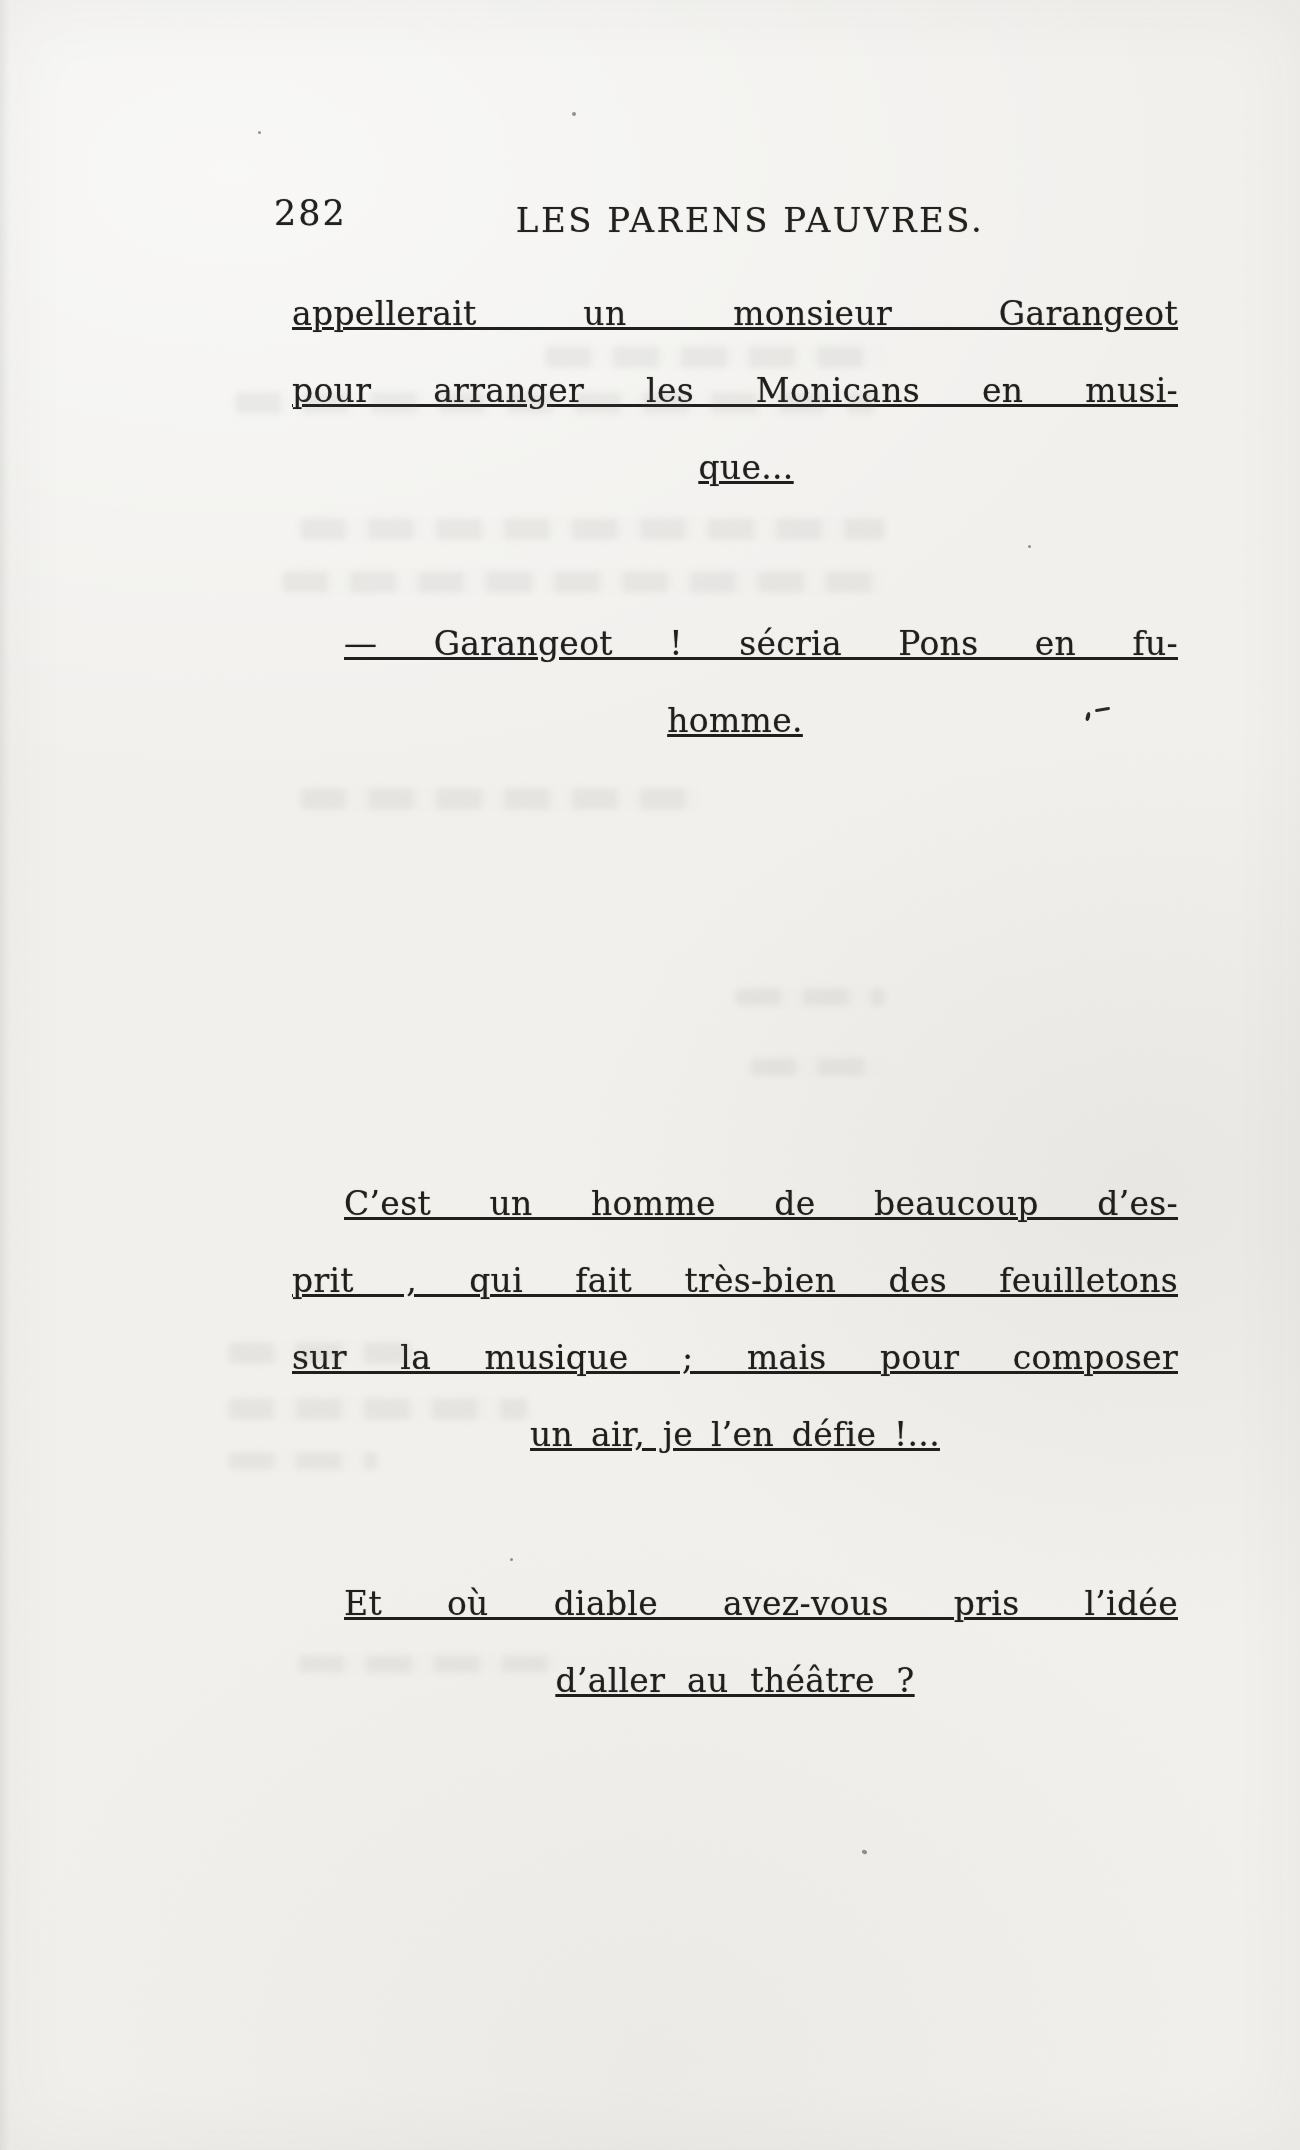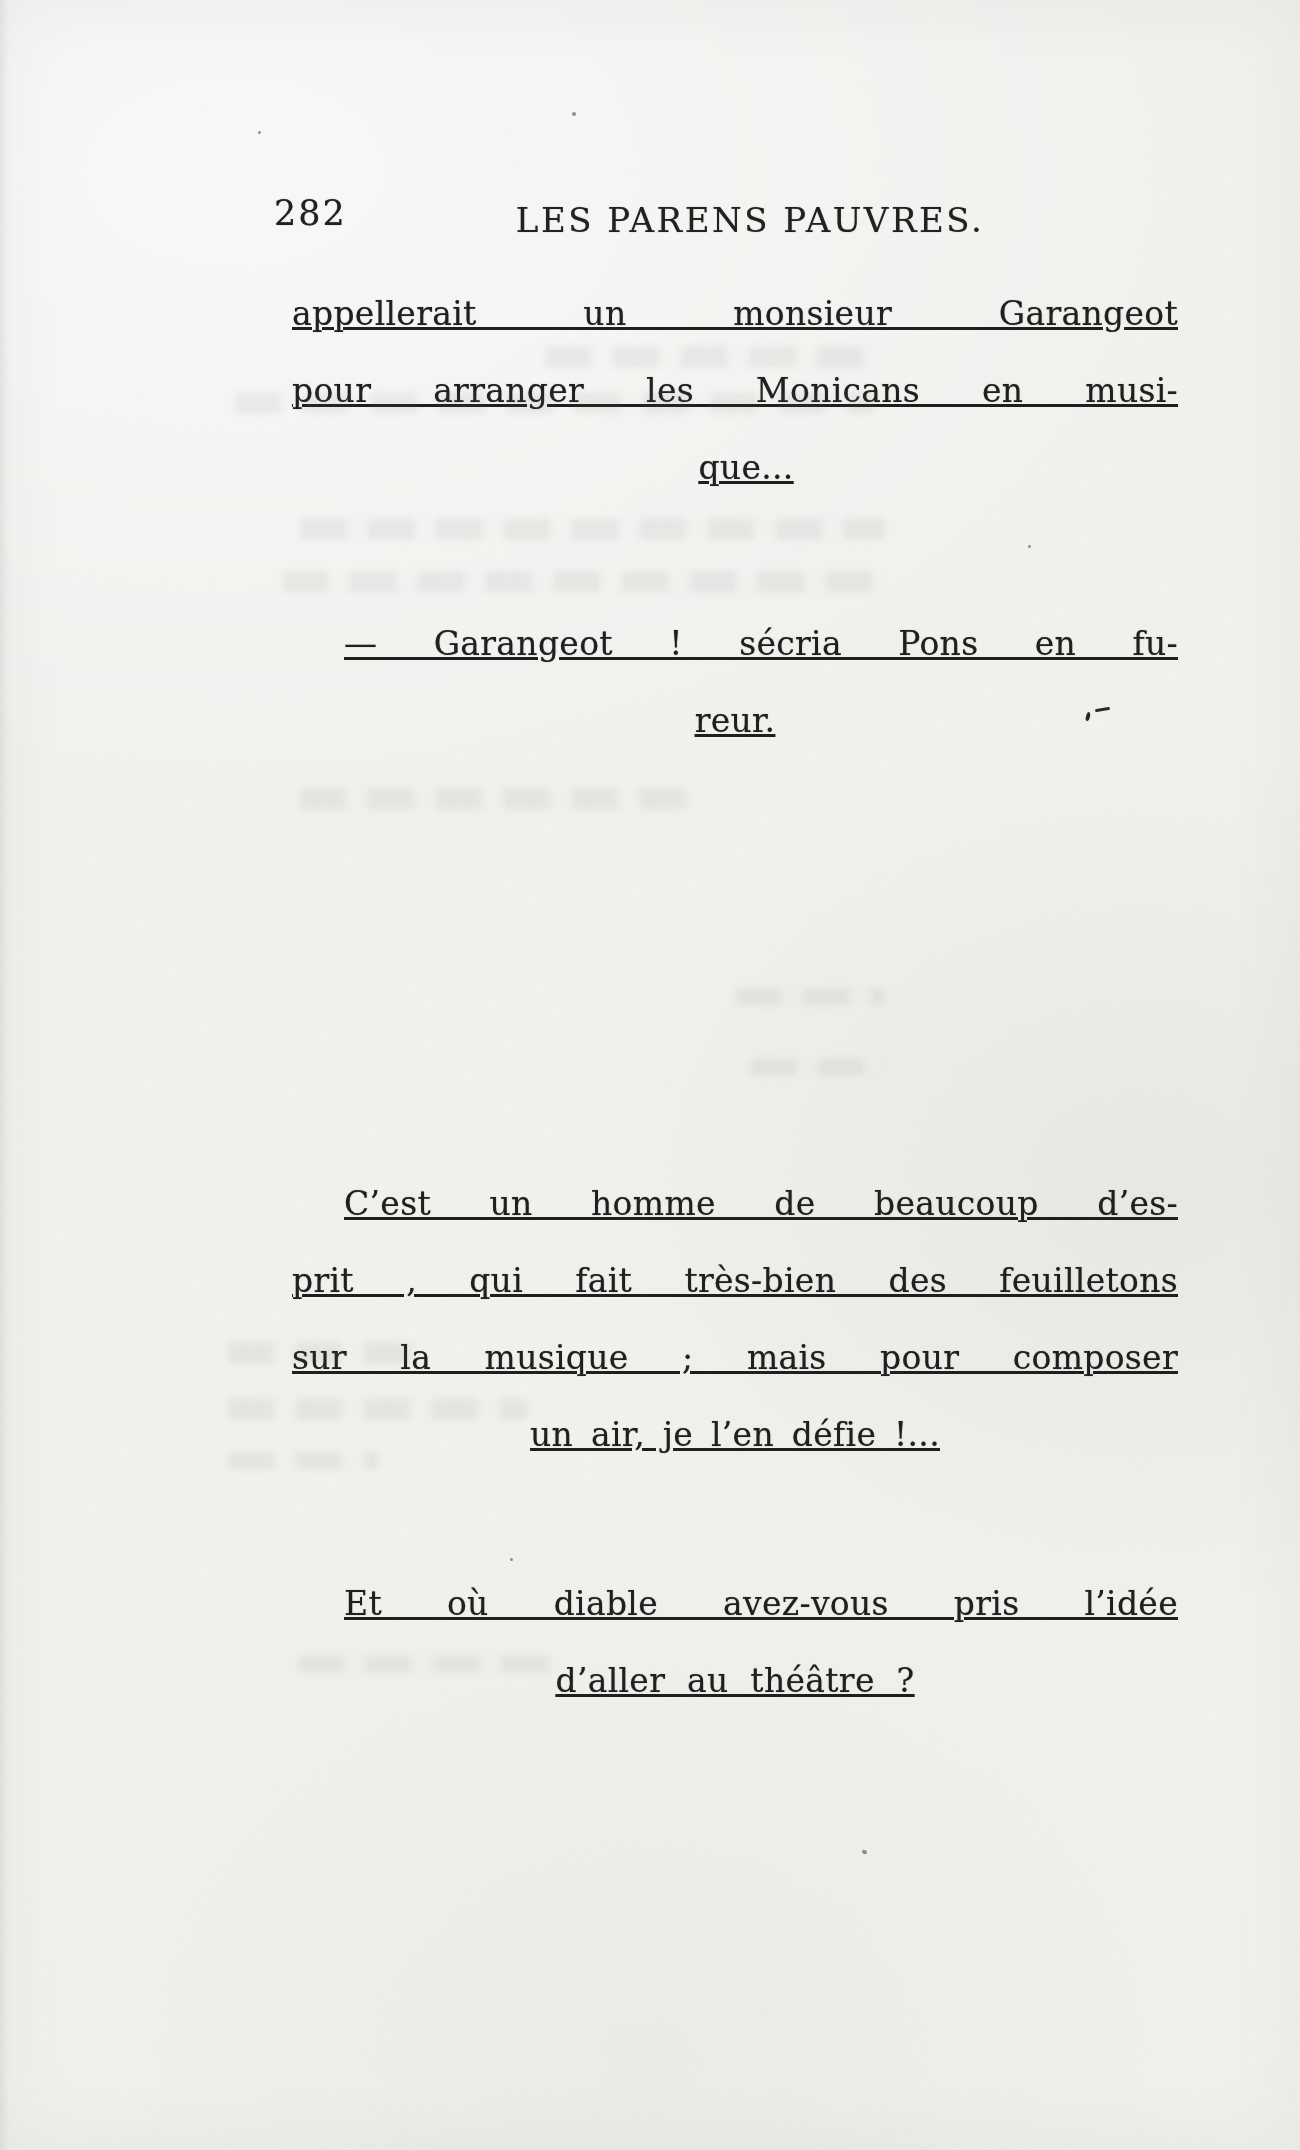--- a/index.html
+++ b/index.html
@@ -94,21 +94,21 @@
   </header>
 
   <p class="para" style="top:263px">
     <span class="line just">appellerait un monsieur Garangeot</span>
     <span class="line just">pour arranger les Monicans en musi-</span>
     <span class="line short drift">que...</span>
   </p>
 
   <p class="para" style="top:593px">
     <span class="line just ind">— Garangeot ! sécria Pons en fu-</span>
-    <span class="line short">reur.</span>
+    <span class="line short">homme.</span>
   </p>
 
 
   <p class="para" style="top:1153px">
     <span class="line just ind">C’est un homme de beaucoup d’es-</span>
     <span class="line just">prit , qui fait très-bien des feuilletons</span>
     <span class="line just">sur la musique ; mais pour composer</span>
     <span class="line short">un air, je l’en défie !...</span>
   </p>
 

